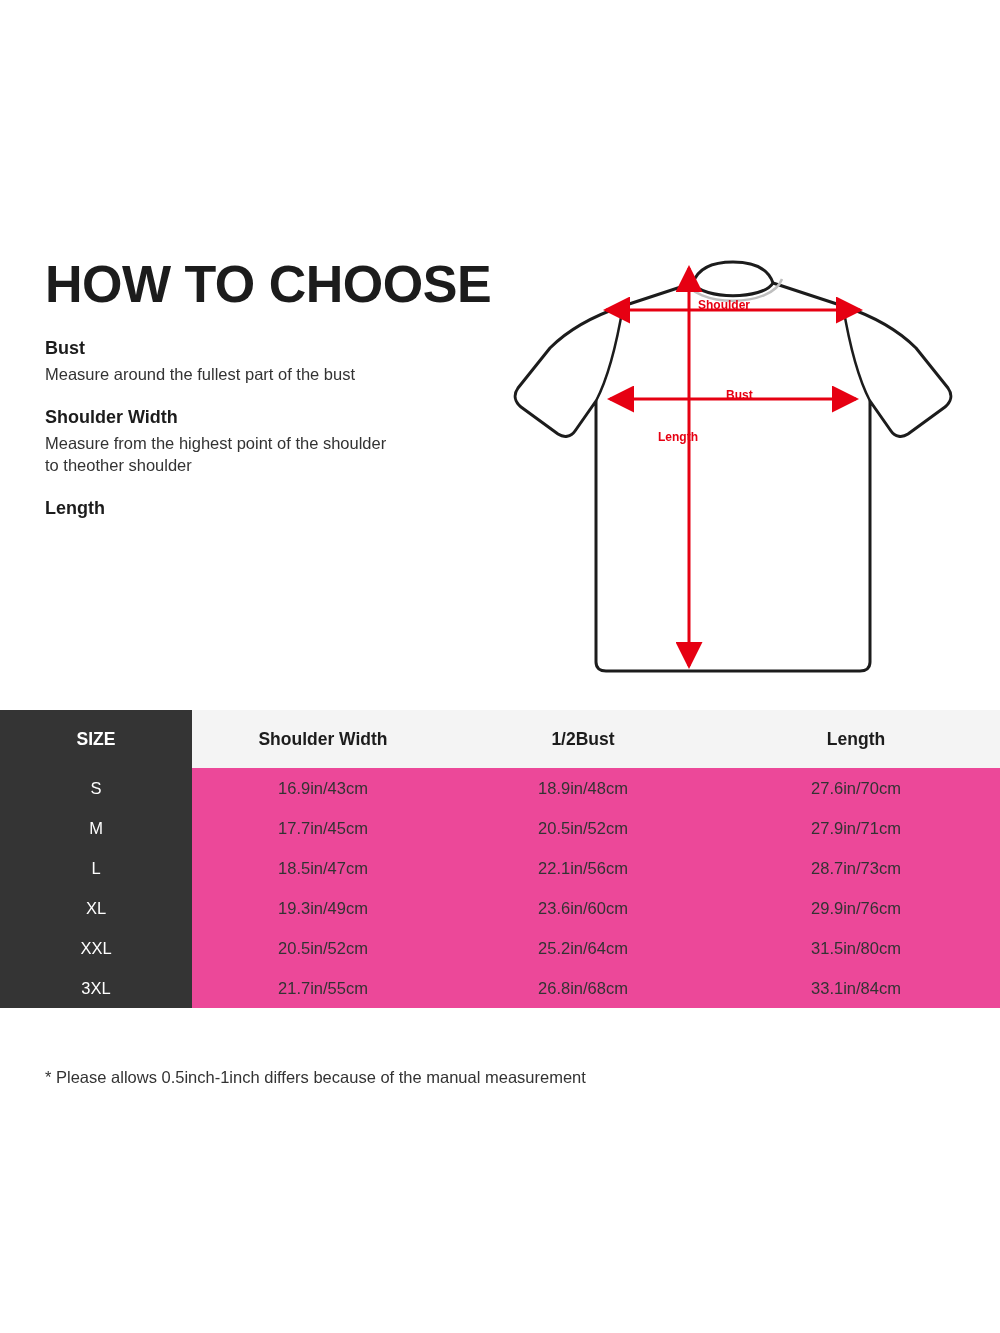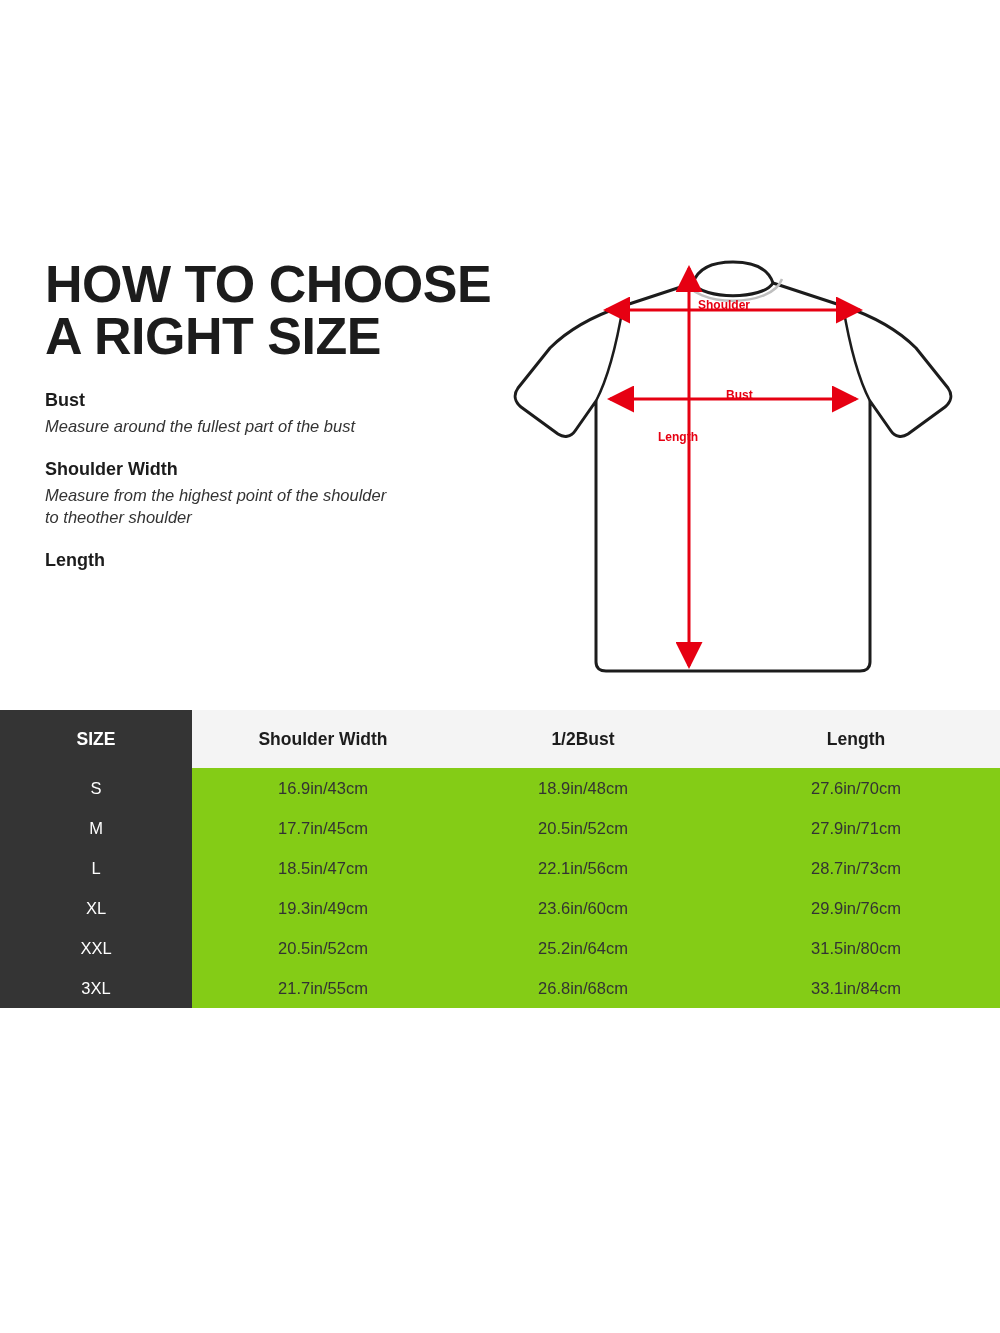--- a/index.html
+++ b/index.html
@@ -44,21 +44,20 @@
     font-weight: bold;
     color: #1c1c1c;
     margin: 0 0 4px 0;
   }
   .desc {
     font-size: 16.5px;
     line-height: 22px;
     color: #333333;
     margin: 0 0 22px 0;
     max-width: 350px;
-    font-style: italic;
   }
 
   
   .diagram {
     position: absolute;
     left: 498px;
     top: 238px;
     width: 470px;
     height: 460px;
   }
@@ -109,21 +108,21 @@
   table.size-table thead th.size-col,
   table.size-table tbody td.size-col {
     background: #343434;
     color: #ffffff;
   }
   table.size-table thead th.size-col {
     color: #ffffff;
     font-weight: bold;
   }
   table.size-table tbody tr td {
-    background: #84cc16;
+    background: #ec4899;
   }
   table.size-table tbody tr td.size-col {
     background: #343434;
   }
   col.c-size { width: 192px; }
   col.c-a { width: 262px; }
   col.c-b { width: 258px; }
   col.c-c { width: 288px; }
 
   .note {
@@ -137,21 +136,20 @@
 </head>
 <body>
 
 <div class="page">
 
   <div class="top">
 
     <div class="headings">
       <h1 class="title">
         <span>HOW TO CHOOSE</span><br>
-        <span>A RIGHT SIZE</span>
       </h1>
 
       <div>
         <div class="term">Bust</div>
         <div class="desc">Measure around the fullest part of the bust</div>
       </div>
 
       <div>
         <div class="term">Shoulder Width</div>
         <div class="desc">Measure from the highest point of the shoulder to theother shoulder</div>
@@ -266,14 +264,15 @@
         <tr>
           <td class="size-col">3XL</td>
           <td>21.7in/55cm</td>
           <td>26.8in/68cm</td>
           <td>33.1in/84cm</td>
         </tr>
       </tbody>
     </table>
   </div>
 
+  <div class="note">* Please allows 0.5inch-1inch differs because of the  manual measurement</div>
 
 </div>
 
 </body></html>

